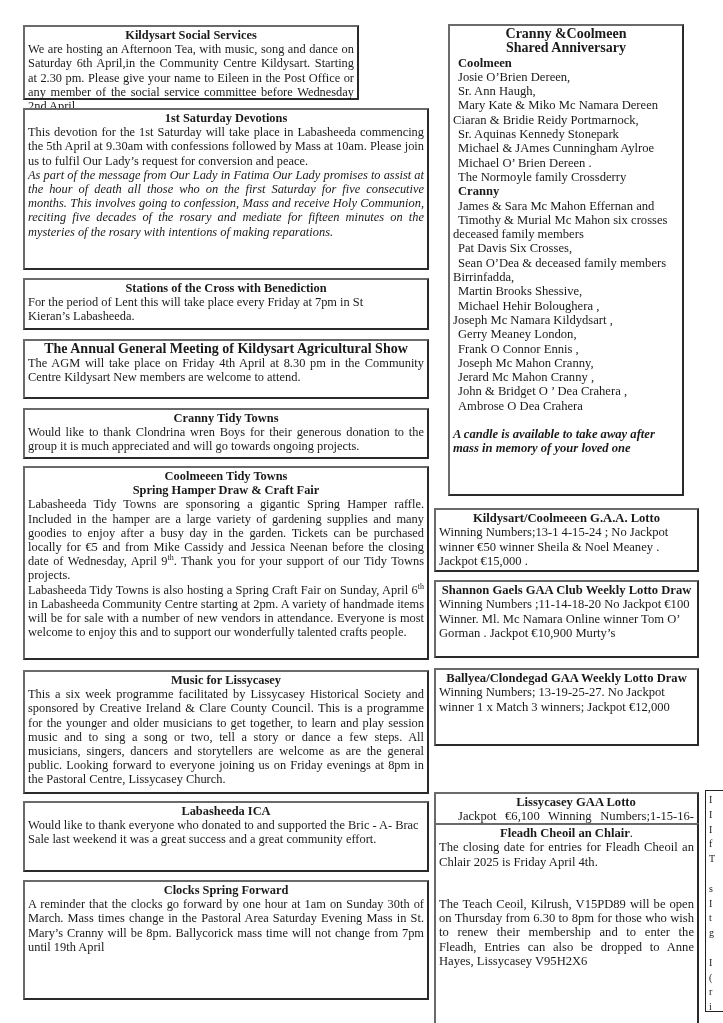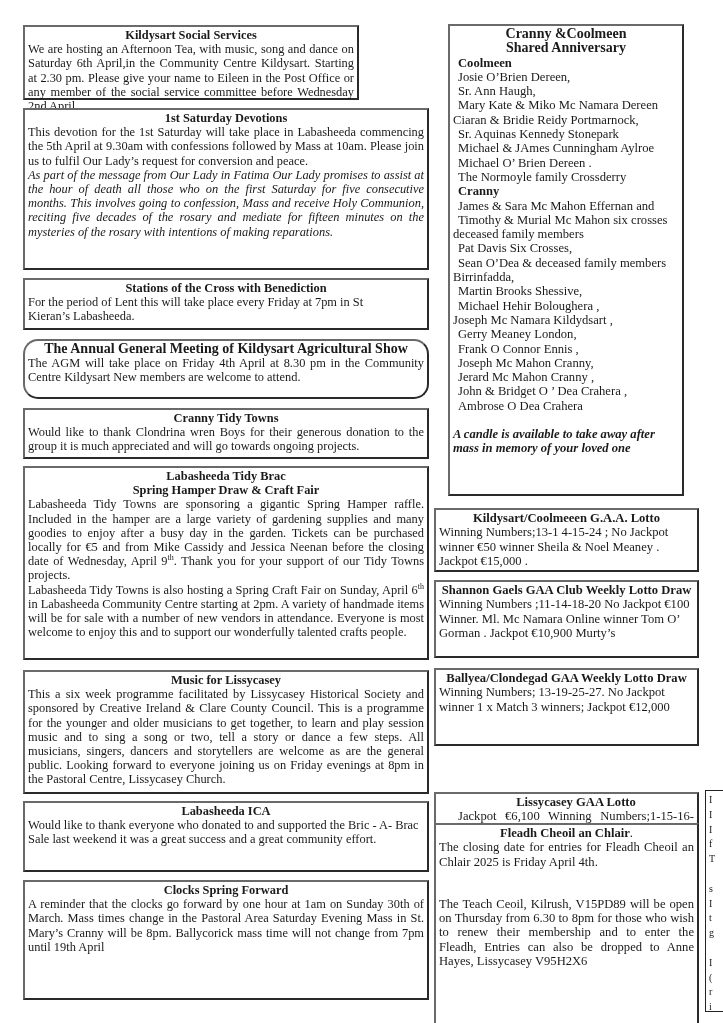--- a/index.html
+++ b/index.html
@@ -37,32 +37,32 @@
   <span class="body">This devotion for the 1st Saturday will take place in Labasheeda commencing the 5th April at  9.30am with  confessions followed by Mass at 10am. Please join us to fulfil Our Lady’s request for conversion and peace.</span>
   <span class="body italic">As part of the message from Our Lady in Fatima Our Lady promises to assist at the hour of death all those who on the first Saturday for five consecutive months. This involves going  to confession, Mass and receive Holy Communion, reciting five decades of the rosary and  mediate for fifteen minutes on the mysteries of the rosary with intentions of making reparations.</span>
 </div>
 
 <div class="box" style="left:23px;top:278px;width:406px;height:52px;">
   <span class="title">Stations of the Cross with Benediction</span>
   <span class="line">For the period of Lent this will take place every Friday at 7pm in St</span>
   <span class="line">Kieran’s Labasheeda.</span>
 </div>
 
-<div class="box" style="left:23px;top:339px;width:406px;height:60px;border-radius:15px;">
+<div class="box" style="left:23px;top:339px;width:406px;height:60px;">
   <span class="title big">The Annual  General Meeting of Kildysart Agricultural Show</span>
   <span class="body">The AGM will take place on Friday 4th April at 8.30 pm in the Community Centre Kildysart  New members are welcome to attend.</span>
 </div>
 
 <div class="box" style="left:23px;top:408px;width:406px;height:51px;">
   <span class="title">Cranny Tidy Towns</span>
   <span class="body">Would like to thank Clondrina wren Boys for their generous donation to the group it is much appreciated and will go towards ongoing projects.</span>
 </div>
 
 <div class="box" style="left:23px;top:466px;width:406px;height:194px;">
-  <span class="title">Labasheeda Tidy Brac</span>
+  <span class="title">Coolmeeen Tidy Towns</span>
   <span class="title">Spring Hamper Draw &amp; Craft Fair</span>
   <span class="body"><span>Labasheeda Tidy Towns are sponsoring a gigantic Spring Hamper raffle. Included in the hamper are a large variety of gardening supplies and many goodies to enjoy after a busy day in the garden. Tickets can be purchased locally for €5 and from Mike Cassidy and Jessica Neenan before the closing date of Wednesday, April 9</span><sup>th</sup><span>. Thank you for your support of our Tidy Towns projects.</span></span>
   <span class="body"><span>Labasheeda Tidy Towns is also hosting a Spring Craft Fair on Sunday, April 6</span><sup>th</sup><span> in Labasheeda Community Centre starting at 2pm. A variety of handmade items will be for sale with a number of new vendors in attendance. Everyone is most welcome to enjoy this and to support our wonderfully talented crafts people.</span></span>
 </div>
 
 <div class="box" style="left:23px;top:670px;width:406px;height:124px;">
   <span class="title">Music for Lissycasey</span>
   <span class="body">This a  six week programme facilitated by Lissycasey Historical Society and sponsored by Creative Ireland &amp; Clare County Council. This is a programme for the younger and older musicians to get together, to learn and play session music and to sing a song or two, tell a story or dance a few steps. All musicians, singers, dancers and storytellers are welcome as are the general public. Looking forward to everyone joining us on Friday evenings at 8pm in the Pastoral Centre, Lissycasey Church.</span>
 </div>
 

